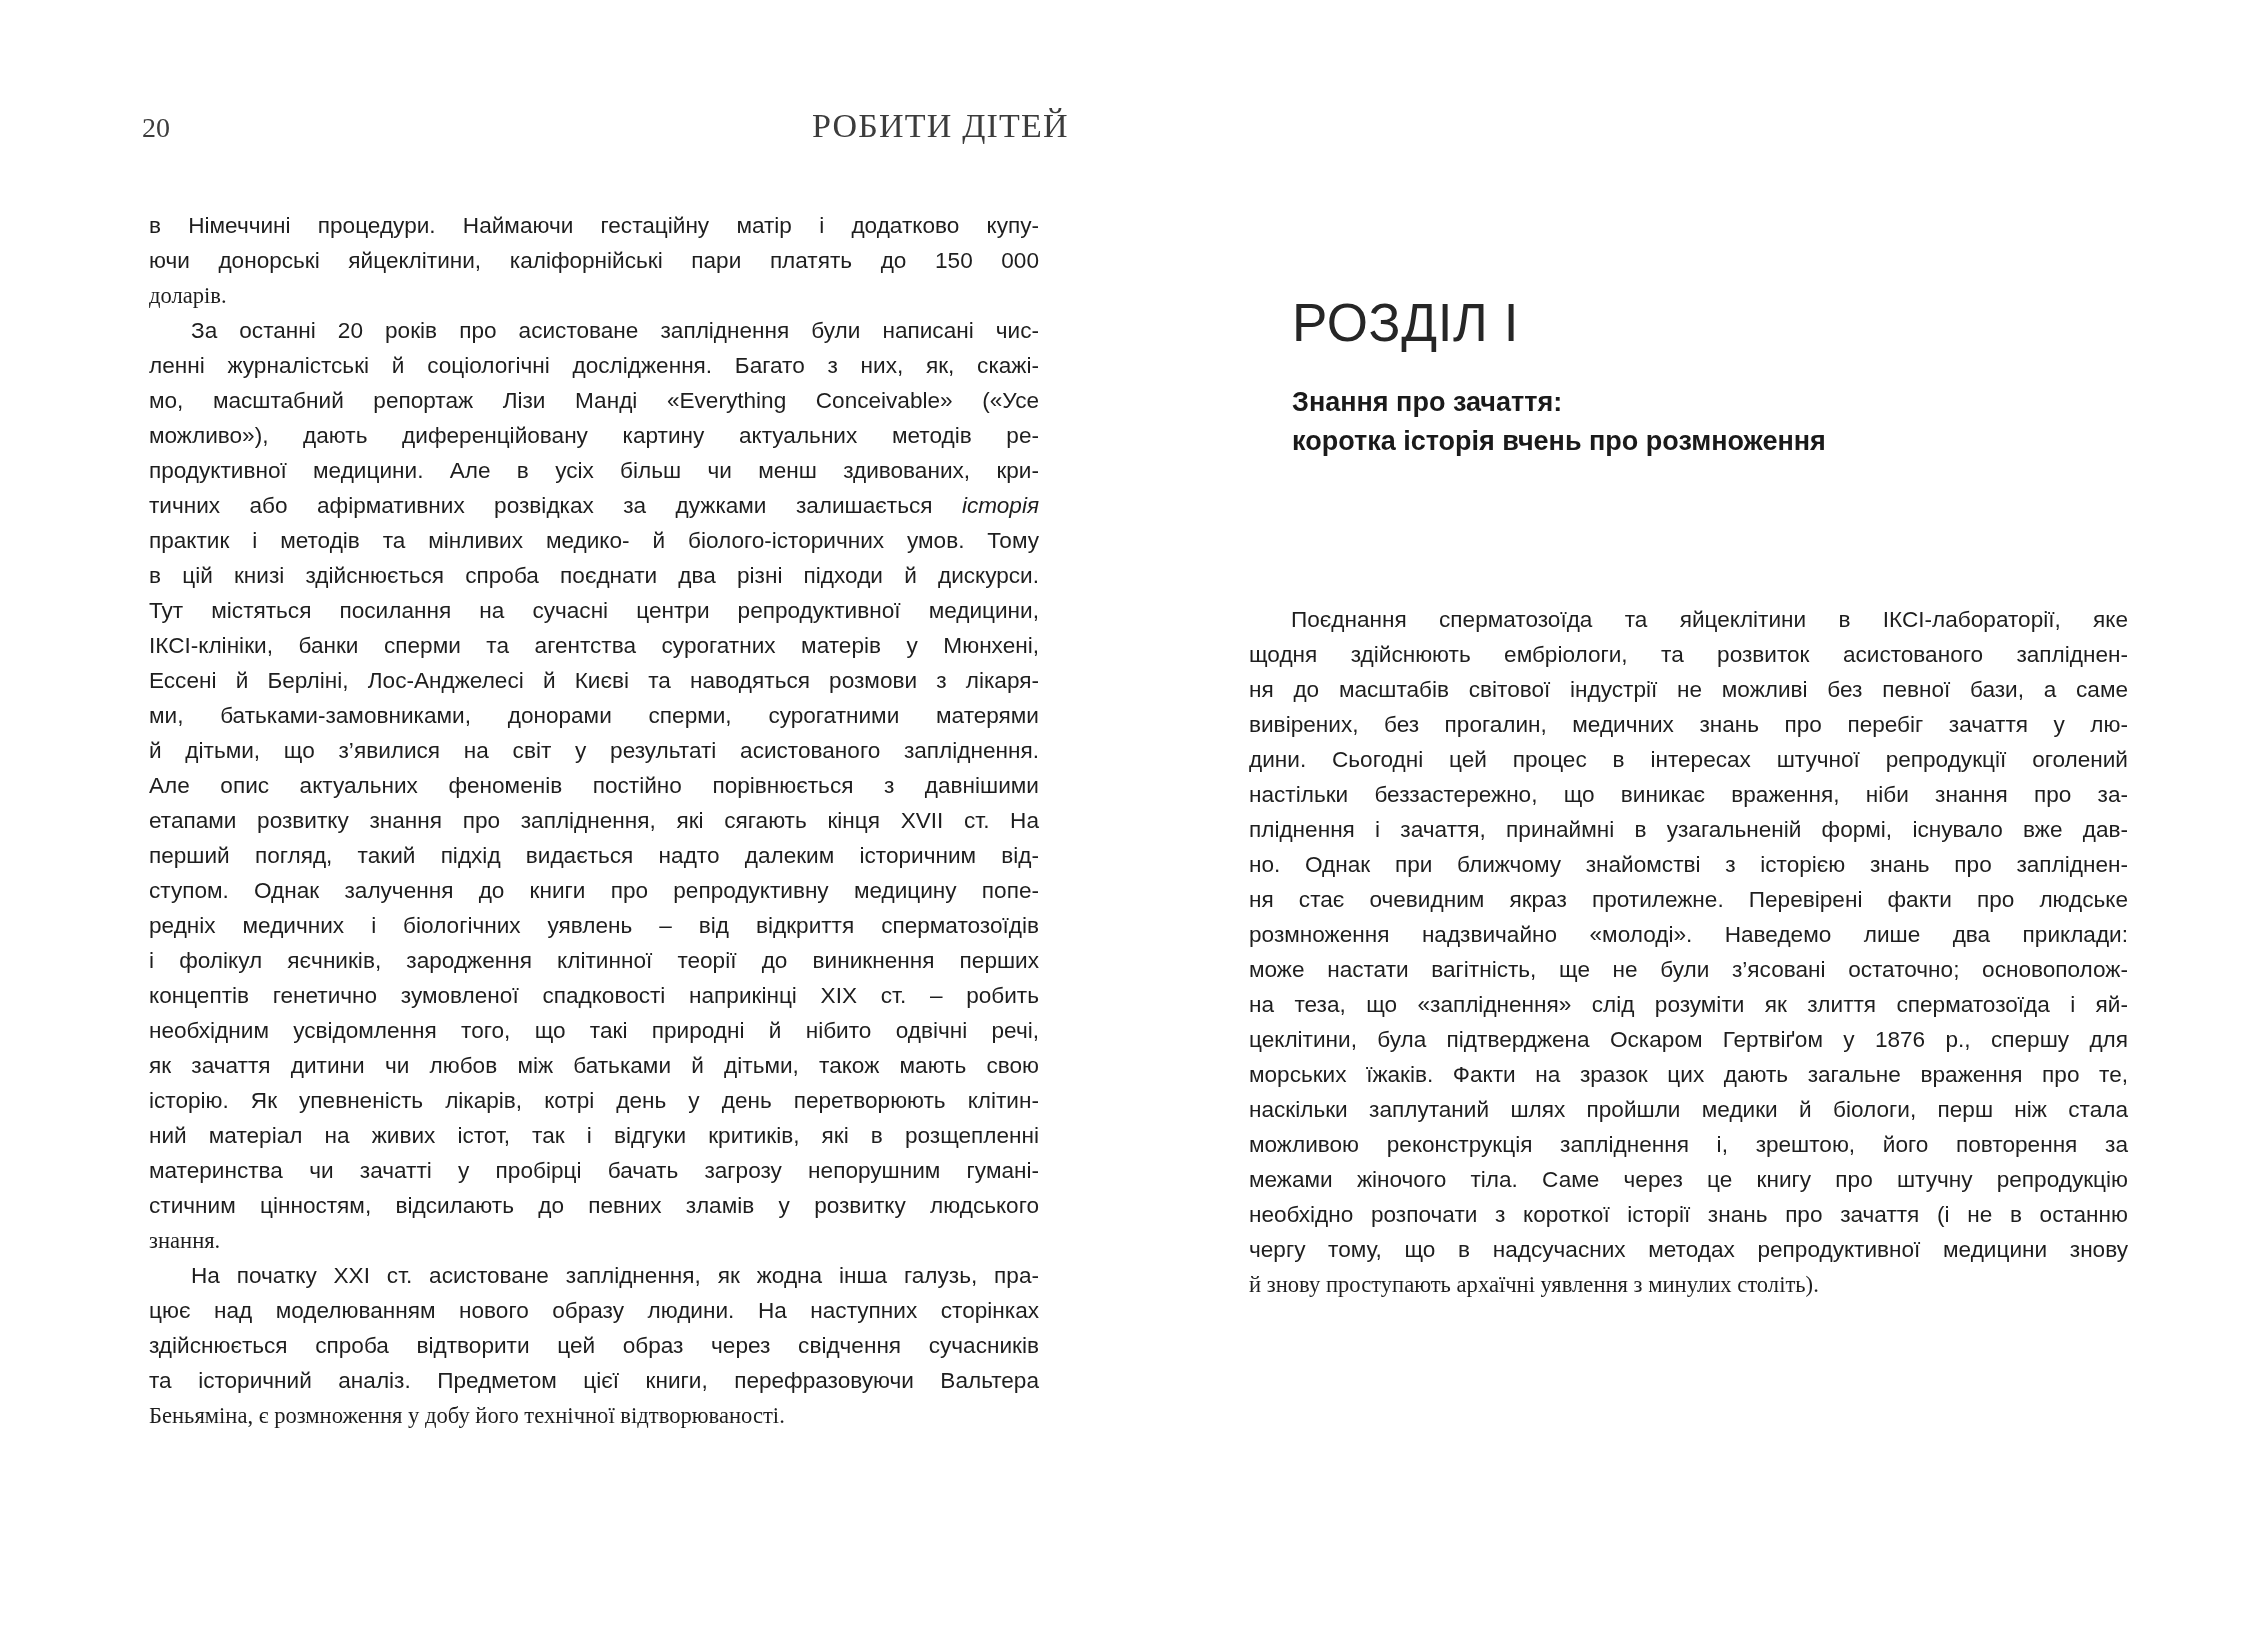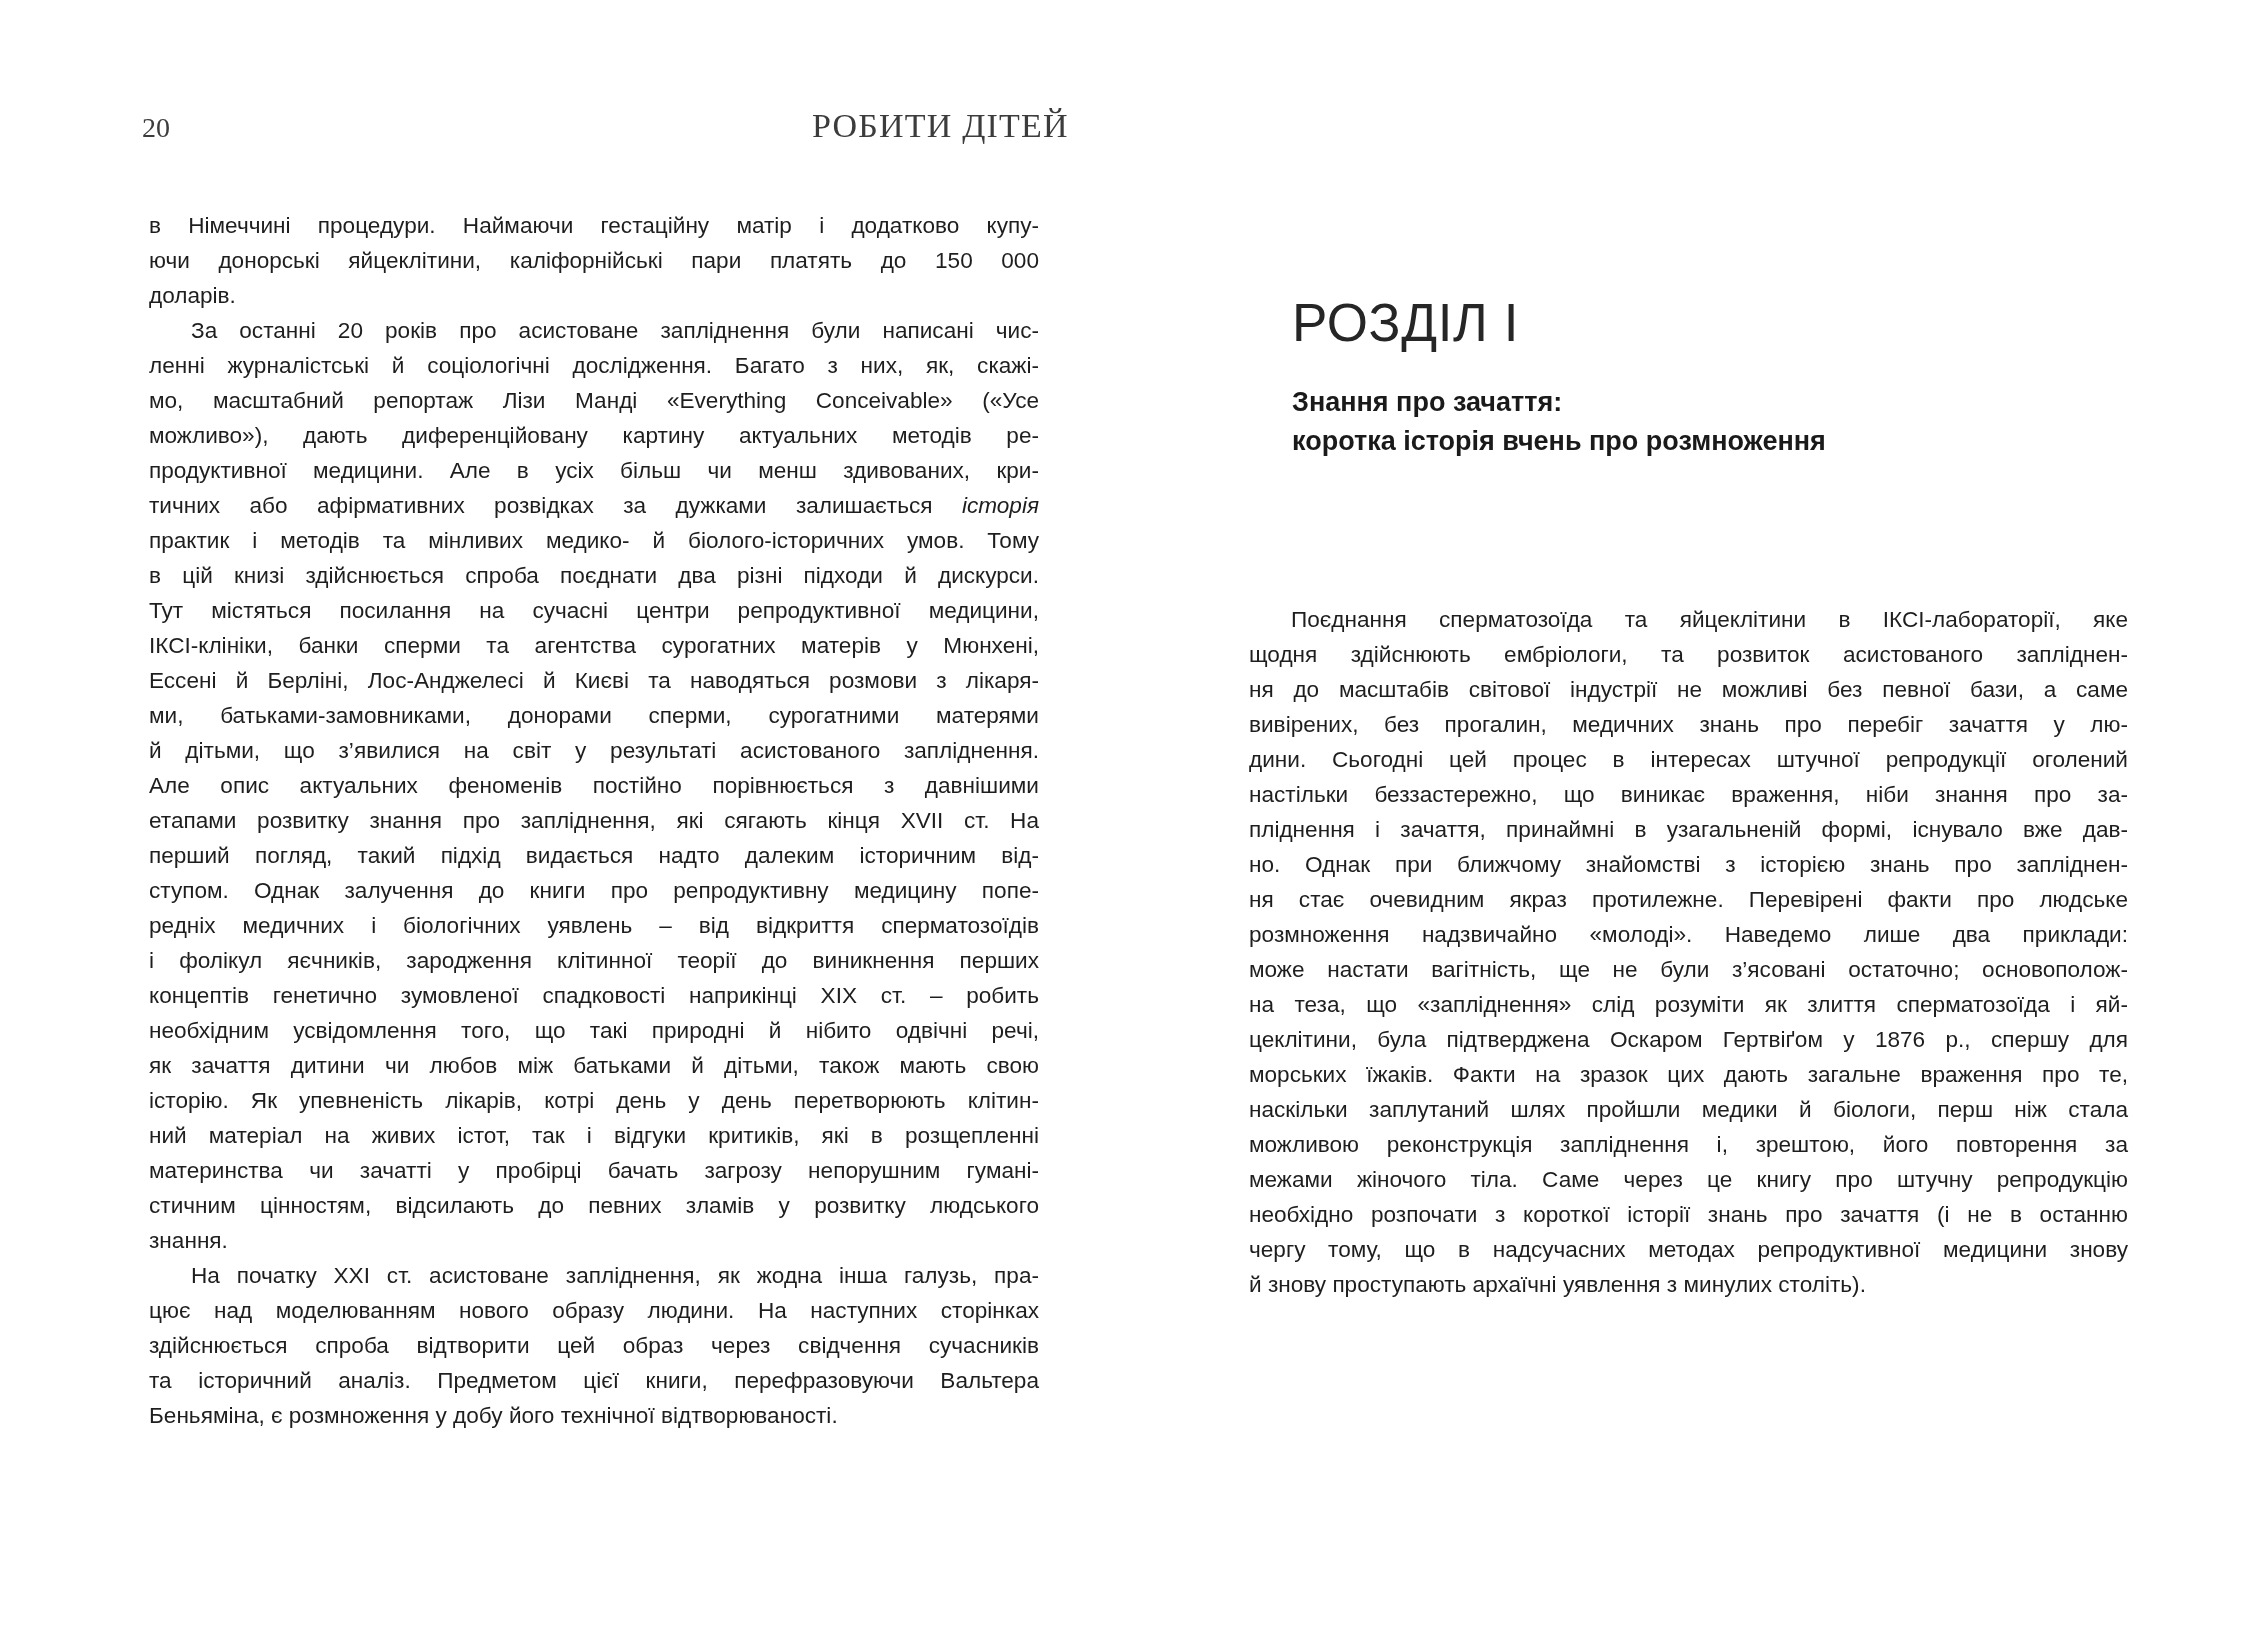--- a/index.html
+++ b/index.html
@@ -47,21 +47,21 @@
   .body-text{position:absolute;font-size:22.6px;line-height:35px;color:var(--ink);}
   #left-body{left:149px;top:208px;width:890px;}
   #right-body{left:118px;top:602px;width:879px;}
 
   .para{margin:0;padding:0;}
   .line{
     height:35px;
     text-align:justify;
     text-align-last:justify;
   }
-  .line.last{text-align-last:left;}
+  .line.last{text-align-last:left;font-family:Liberation Serif, serif;}
   .line.ind{text-indent:42px;}
   .it{font-style:italic;}
 </style>
 </head>
 <body>
 
 <div class="spread">
 
   <div class="page" id="left-page">
     <div class="folio">20</div>

